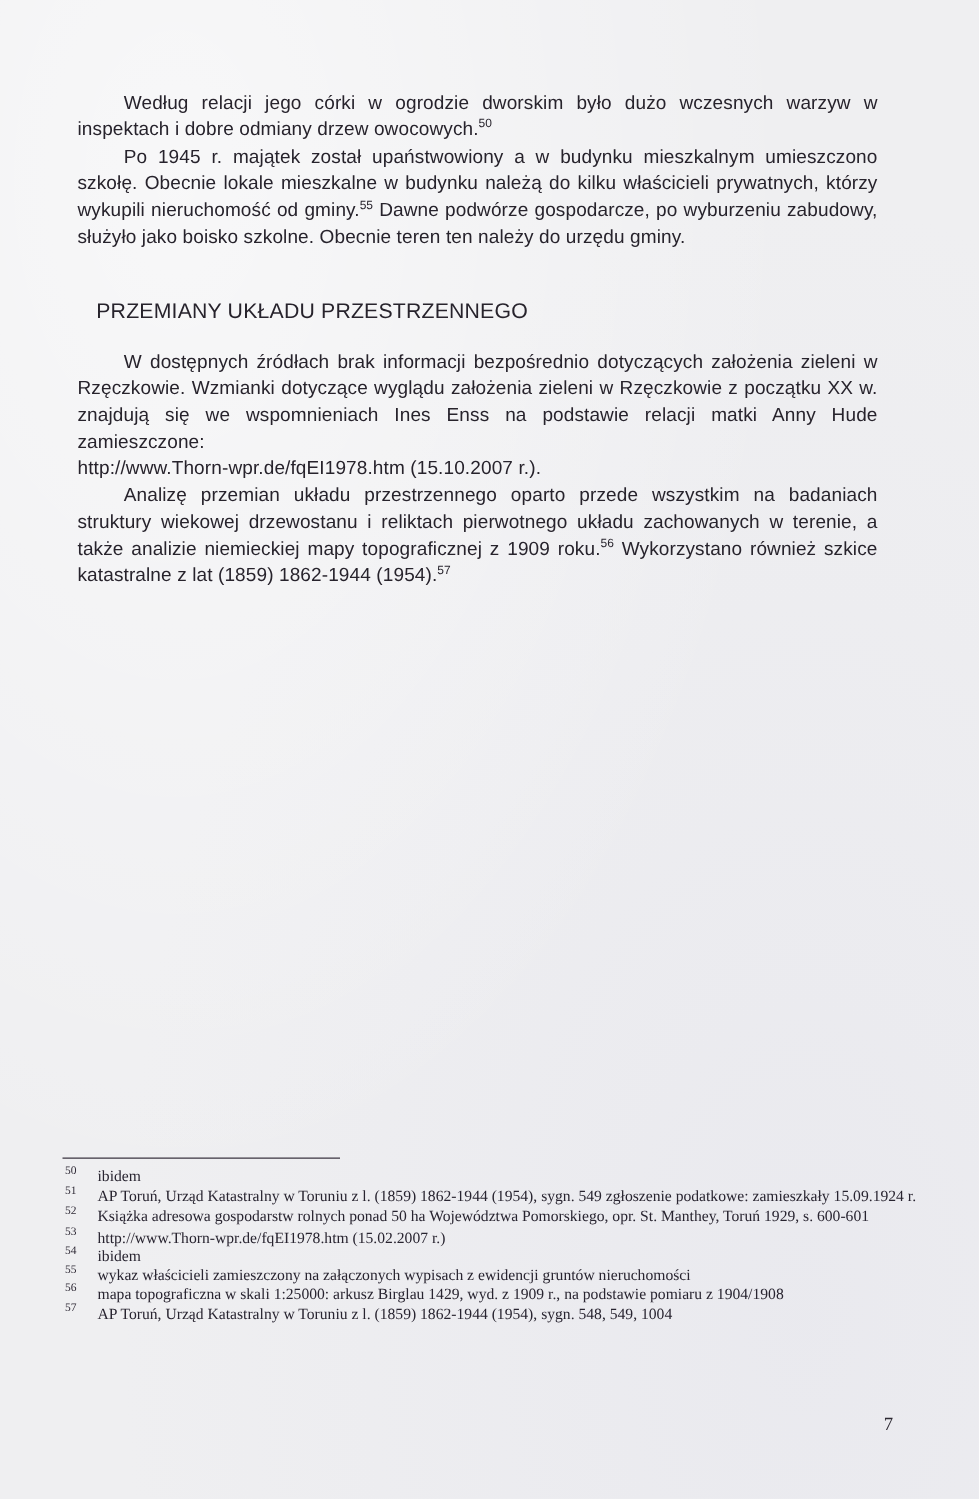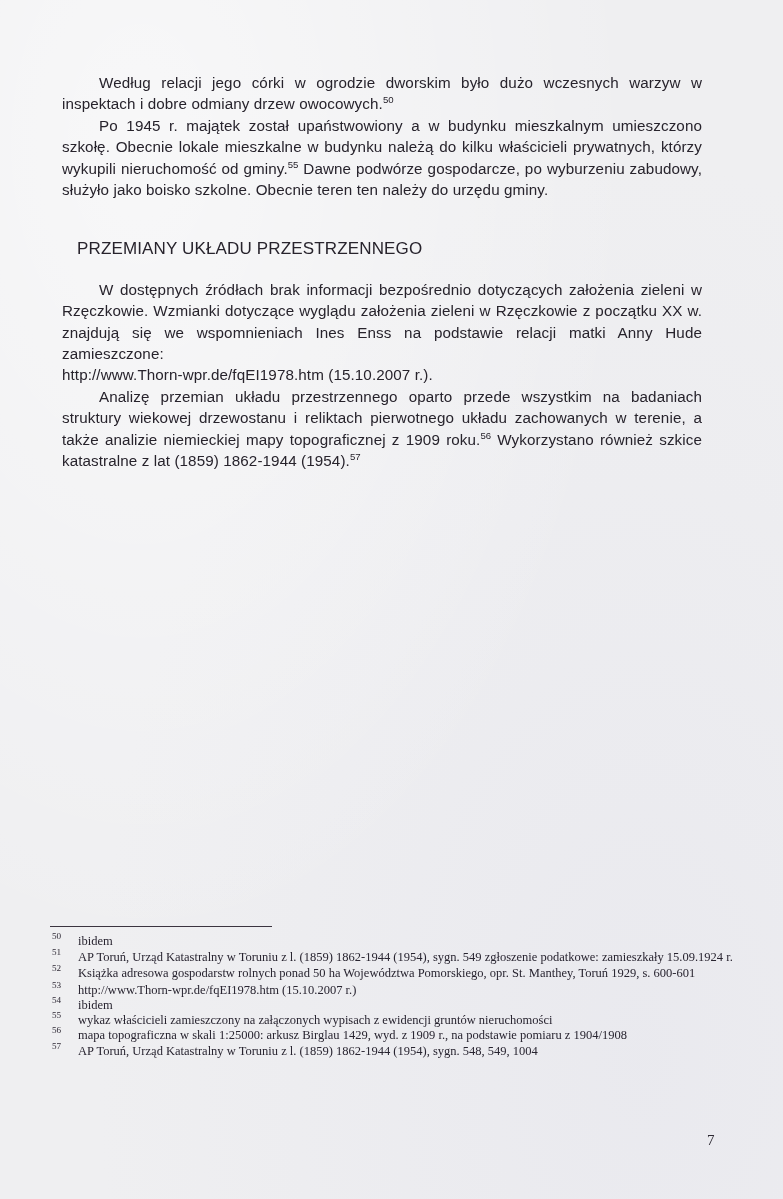--- a/index.html
+++ b/index.html
@@ -151,21 +151,21 @@
       <span class="fn-text">AP Toruń, Urząd Katastralny w Toruniu z l. (1859) 1862-1944 (1954), sygn. 549 zgłoszenie podatkowe: zamieszkały  15.09.1924 r.</span>
     </div>
 
     <div class="fn">
       <span class="fn-num">52</span>
       <span class="fn-text">Książka adresowa gospodarstw rolnych ponad 50 ha Województwa Pomorskiego, opr. St. Manthey,  Toruń 1929, s. 600-601</span>
     </div>
 
     <div class="fn tight">
       <span class="fn-num">53</span>
-      <span class="fn-text">http://www.Thorn-wpr.de/fqEI1978.htm (15.10.2007 r.)</span>
+      <span class="fn-text">http://www.Thorn-wpr.de/fqEI1978.htm (15.02.2007 r.)</span>
     </div>
 
     <div class="fn tight">
       <span class="fn-num">54</span>
       <span class="fn-text">ibidem</span>
     </div>
 
     <div class="fn tight">
       <span class="fn-num">55</span>
       <span class="fn-text">wykaz właścicieli zamieszczony na załączonych wypisach z ewidencji gruntów nieruchomości</span>

